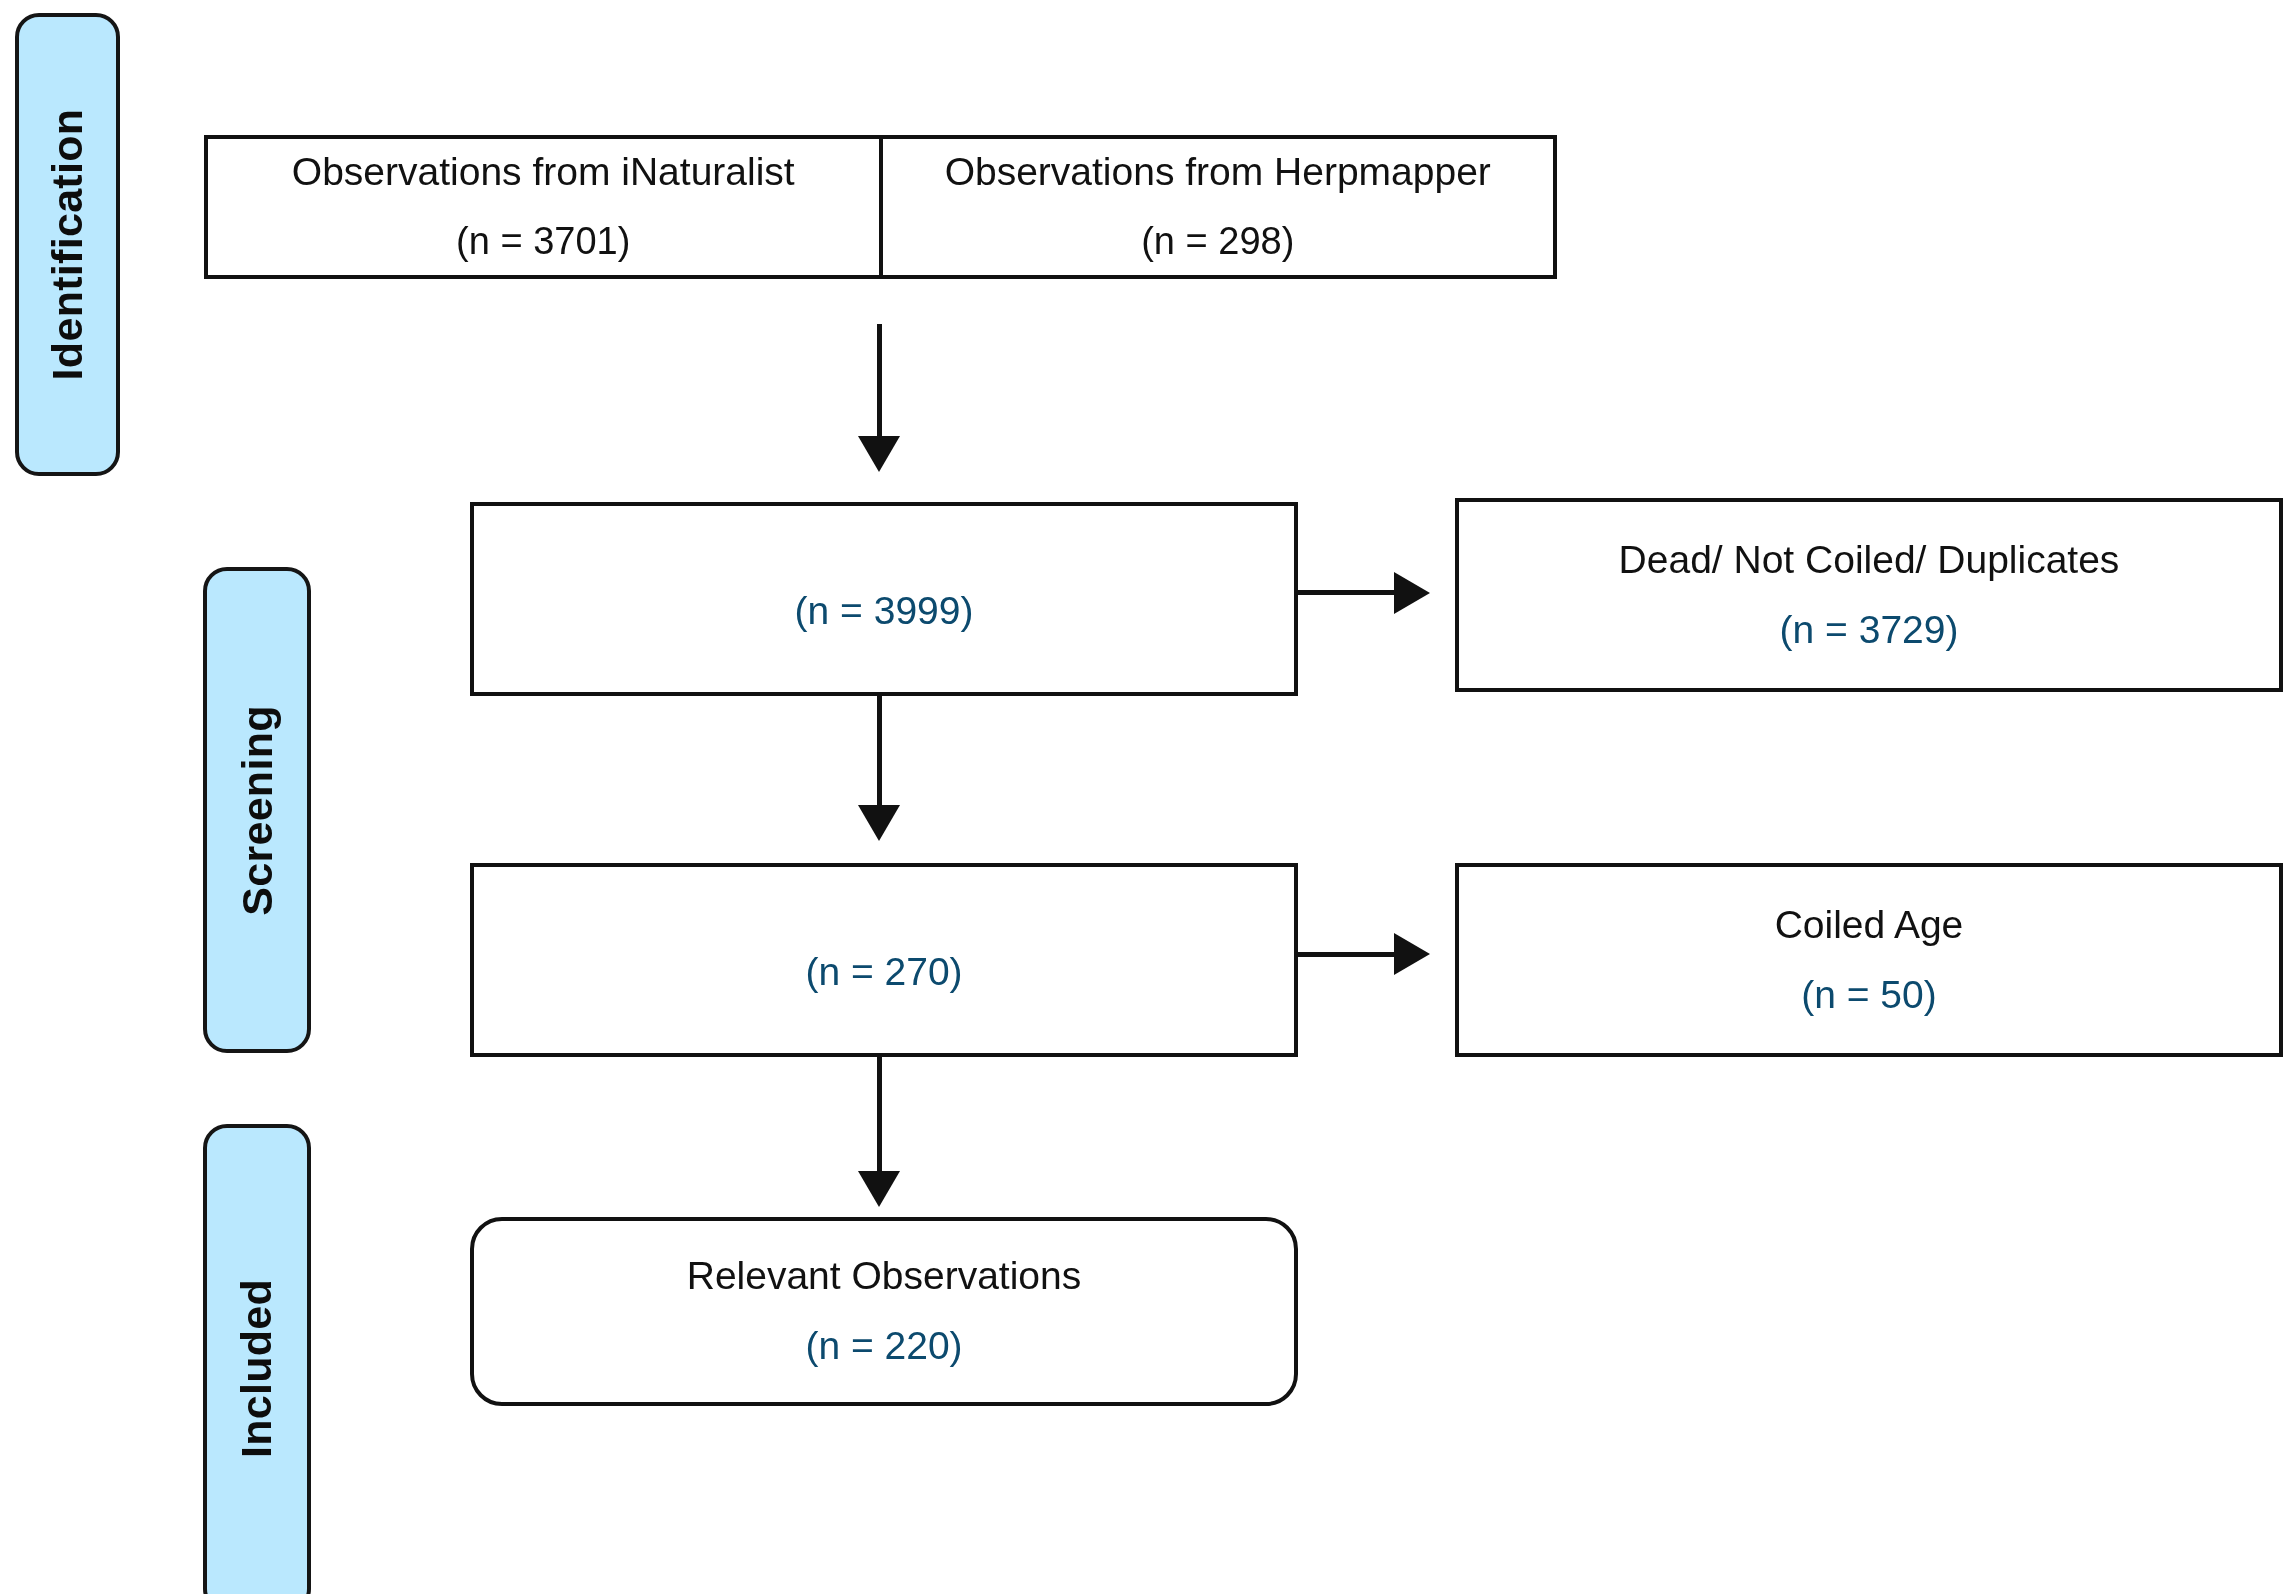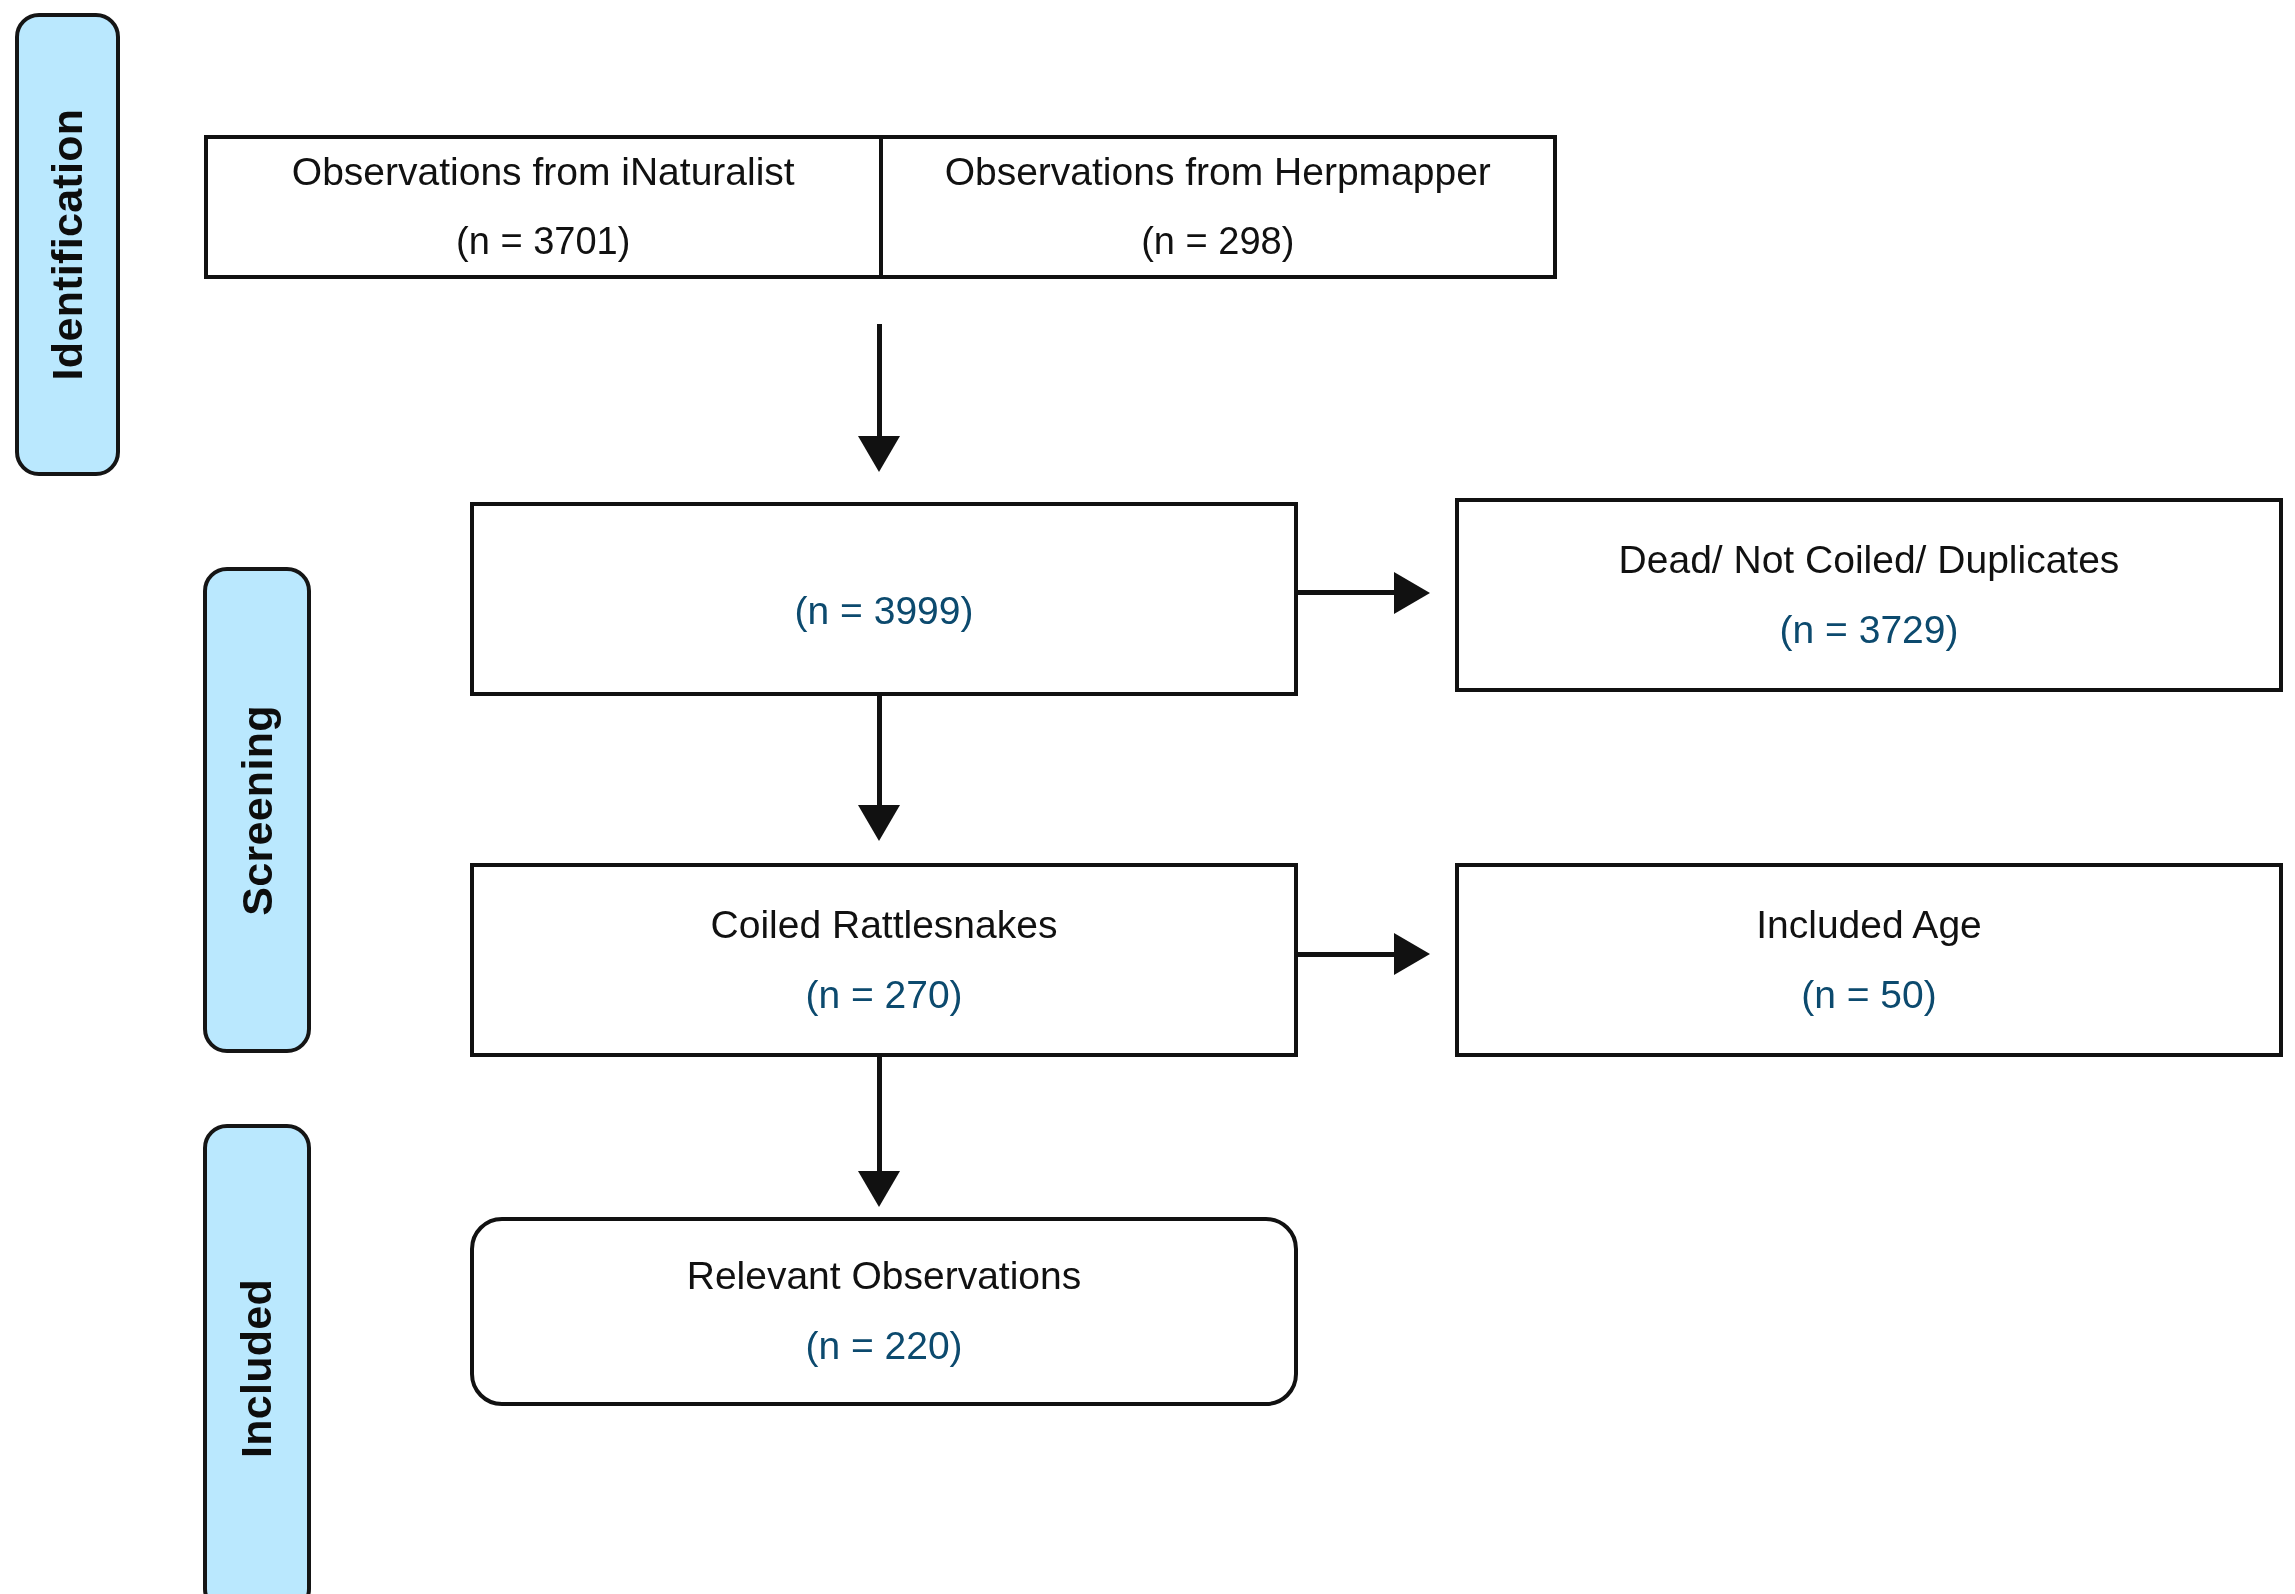--- a/index.html
+++ b/index.html
@@ -172,29 +172,28 @@
 
   <div class="box" style="left:1455px; top:498px; width:828px; height:194px;justify-content:center;">
     <div class="line1">Dead/ Not Coiled/ Duplicates</div>
     <div class="line2">(n = 3729)</div>
   </div>
 
   <div class="v-stem" style="left:877px; top:695px; height:115px;"></div>
   <div class="arrow-down" style="left:858px; top:805px;"></div>
 
   <div class="box" style="left:470px; top:863px; width:828px; height:194px;">
-    <div class="line1">Coiled Rattlesnakes</div>
     <div class="line2">(n = 270)</div>
   </div>
 
   <div class="h-stem" style="left:1296px; top:952px; width:105px;"></div>
   <div class="arrow-right" style="left:1394px; top:933px;"></div>
 
   <div class="box" style="left:1455px; top:863px; width:828px; height:194px;">
-    <div class="line1">Included Age</div>
+    <div class="line1">Coiled Age</div>
     <div class="line2">(n = 50)</div>
   </div>
 
   <div class="v-stem" style="left:877px; top:1057px; height:120px;"></div>
   <div class="arrow-down" style="left:858px; top:1171px;"></div>
 
   <div class="box" style="left:470px; top:1217px; width:828px; height:189px;border-radius:32px;">
     <div class="line1">Relevant Observations</div>
     <div class="line2">(n = 220)</div>
   </div>

